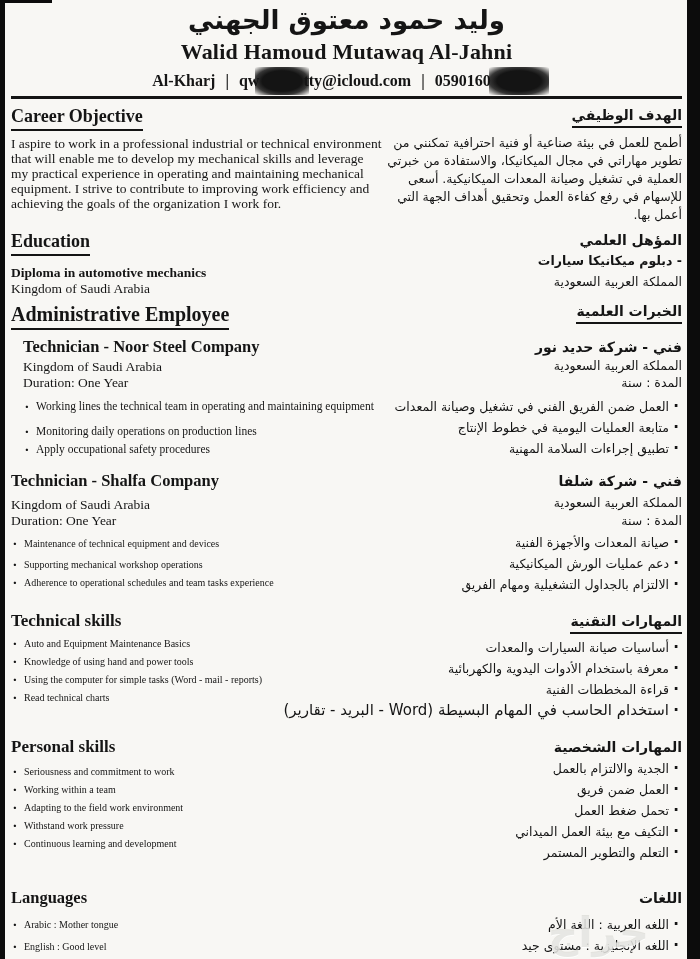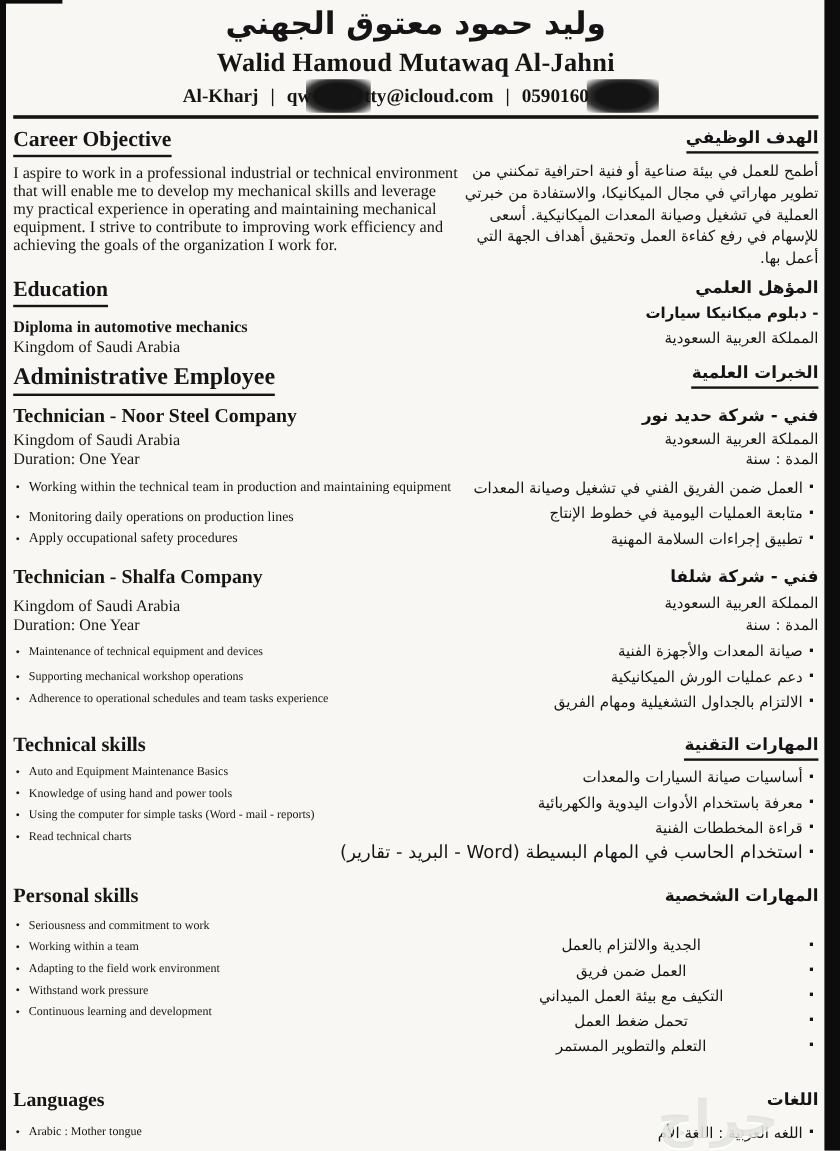--- a/index.html
+++ b/index.html
@@ -45,21 +45,21 @@
   .bl-en::before{content:".";font-weight:bold;position:absolute;left:2px;top:-3px;font-size:15px;}
   .bl-ar{padding-right:13px;font-size:12.5px;line-height:19px;margin-top:2px;}
   .bl-ar::before{content:".";font-weight:bold;position:absolute;right:3px;top:-4px;font-size:15px;}
   .bl-sm{font-size:11.5px;white-space:nowrap;}
   .bl-lg{font-size:10px;line-height:17px;}
   .nowrap{white-space:nowrap;}
 
   .sec-career{margin-top:6px;}
   .sec-edu{margin-top:6px;}
   .sec-adminhead{margin-top:4px;}
-  .sec-job1{margin-top:7px;}
+  .sec-job1{margin-top:7px;margin-left:12px;}
   .sec-job2{margin-top:13px;}
   .sec-tech{margin-top:17px;}
   .sec-pers{margin-top:17px;}
   .sec-lang{margin-top:26px;}
   .bullets{margin-top:8px;}
   .gap-after{margin-bottom:10px;}
   .sub{margin-top:3px;}
 
   .watermark{position:absolute;right:38px;bottom:2px;font-family:"DejaVu Sans", sans-serif;
     font-weight:bold;font-size:42px;color:rgba(190,188,180,.35);direction:rtl;letter-spacing:2px;
@@ -116,21 +116,21 @@
       <div class="h-ar"><span class="u">الخبرات العلمية</span></div>
     </div>
   </div>
 
   <div class="row sec-job1">
     <div class="col-en">
       <div class="h-job">Technician - Noor Steel Company</div>
       <div class="line-en" style="margin-top:2px;">Kingdom of Saudi Arabia</div>
       <div class="line-en">Duration: One Year</div>
       <div class="bullets">
-        <div class="bl bl-en bl-sm gap-after">Working within the technical team in production and maintaining equipment</div>
+        <div class="bl bl-en bl-sm gap-after">Working lines the technical team in operating and maintaining equipment</div>
         <div class="bl bl-en bl-sm">Monitoring daily operations on production lines</div>
         <div class="bl bl-en bl-sm">Apply occupational safety procedures</div>
       </div>
     </div>
     <div class="col-ar">
       <div class="h-ar">فني - شركة حديد نور</div>
       <div class="line-ar" style="line-height:17px;">المملكة العربية السعودية</div>
       <div class="line-ar" style="line-height:17px;">المدة : سنة</div>
       <div class="bullets" style="margin-top:6px;">
         <div class="bl bl-ar nowrap">العمل ضمن الفريق الفني في تشغيل وصيانة المعدات</div>
@@ -190,25 +190,25 @@
       <div class="bullets" style="margin-top:7px;">
         <div class="bl bl-en">Seriousness and commitment to work</div>
         <div class="bl bl-en">Working within a team</div>
         <div class="bl bl-en">Adapting to the field work environment</div>
         <div class="bl bl-en">Withstand work pressure</div>
         <div class="bl bl-en">Continuous learning and development</div>
       </div>
     </div>
     <div class="col-ar">
       <div class="h-ar">المهارات الشخصية</div>
-      <div class="bullets" style="margin-top:21px;text-align:center;">
+      <div class="bullets" style="margin-top:2px;">
         <div class="bl bl-ar">الجدية والالتزام بالعمل</div>
         <div class="bl bl-ar">العمل ضمن فريق</div>
+        <div class="bl bl-ar">تحمل ضغط العمل</div>
         <div class="bl bl-ar">التكيف مع بيئة العمل الميداني</div>
-        <div class="bl bl-ar">تحمل ضغط العمل</div>
         <div class="bl bl-ar">التعلم والتطوير المستمر</div>
       </div>
     </div>
   </div>
 
   <div class="row sec-lang">
     <div class="col-en">
       <div class="h-job">Languages</div>
       <div class="bullets" style="margin-top:9px;">
         <div class="bl bl-en" style="margin-bottom:7px;">Arabic : Mother tongue</div>

